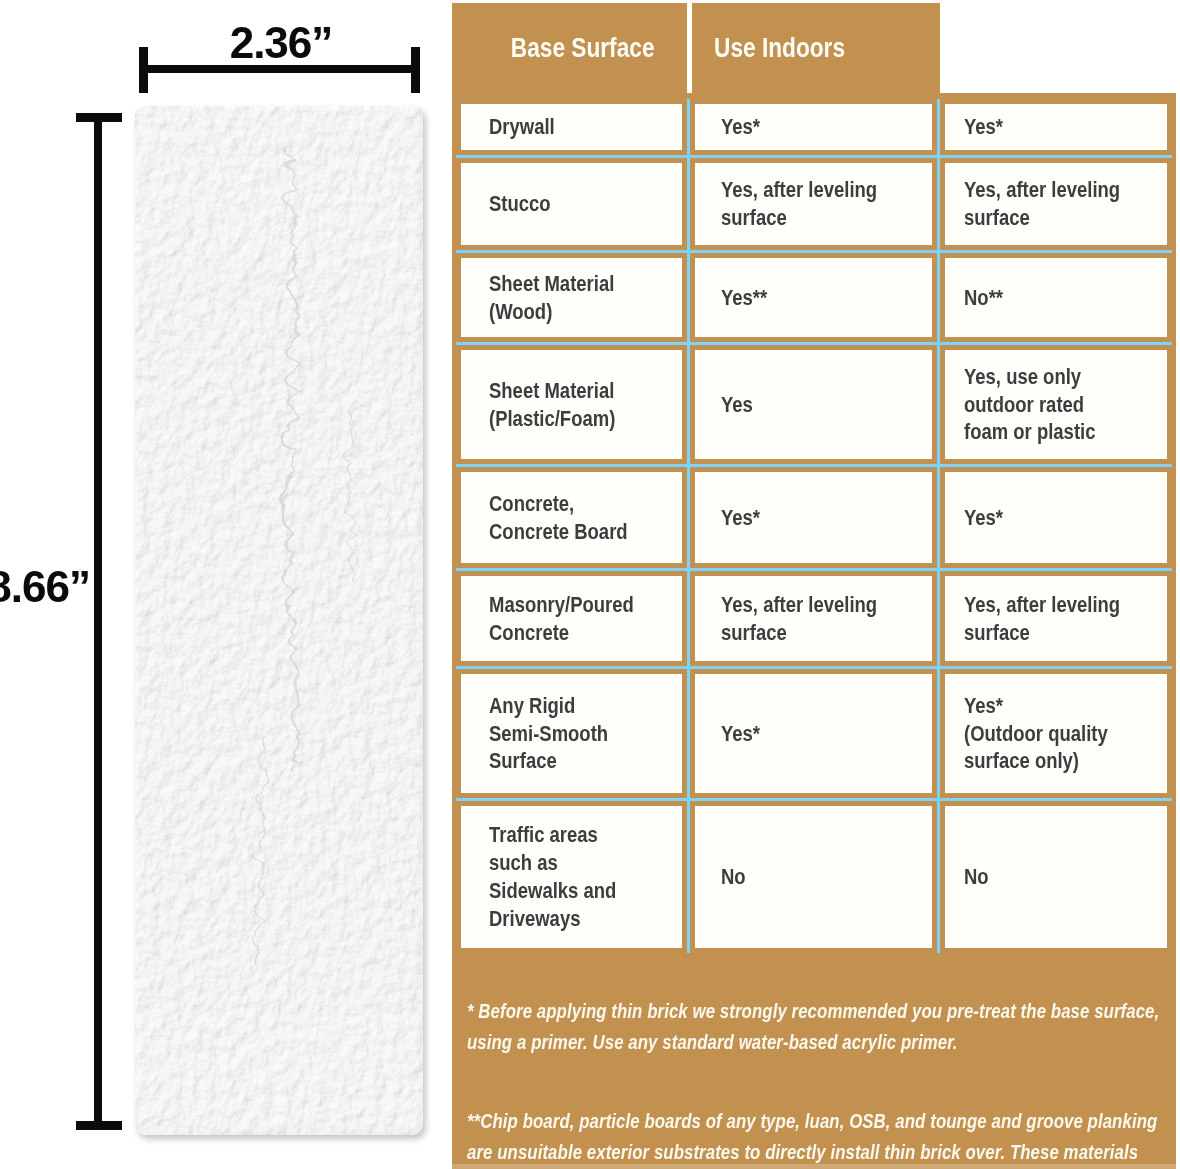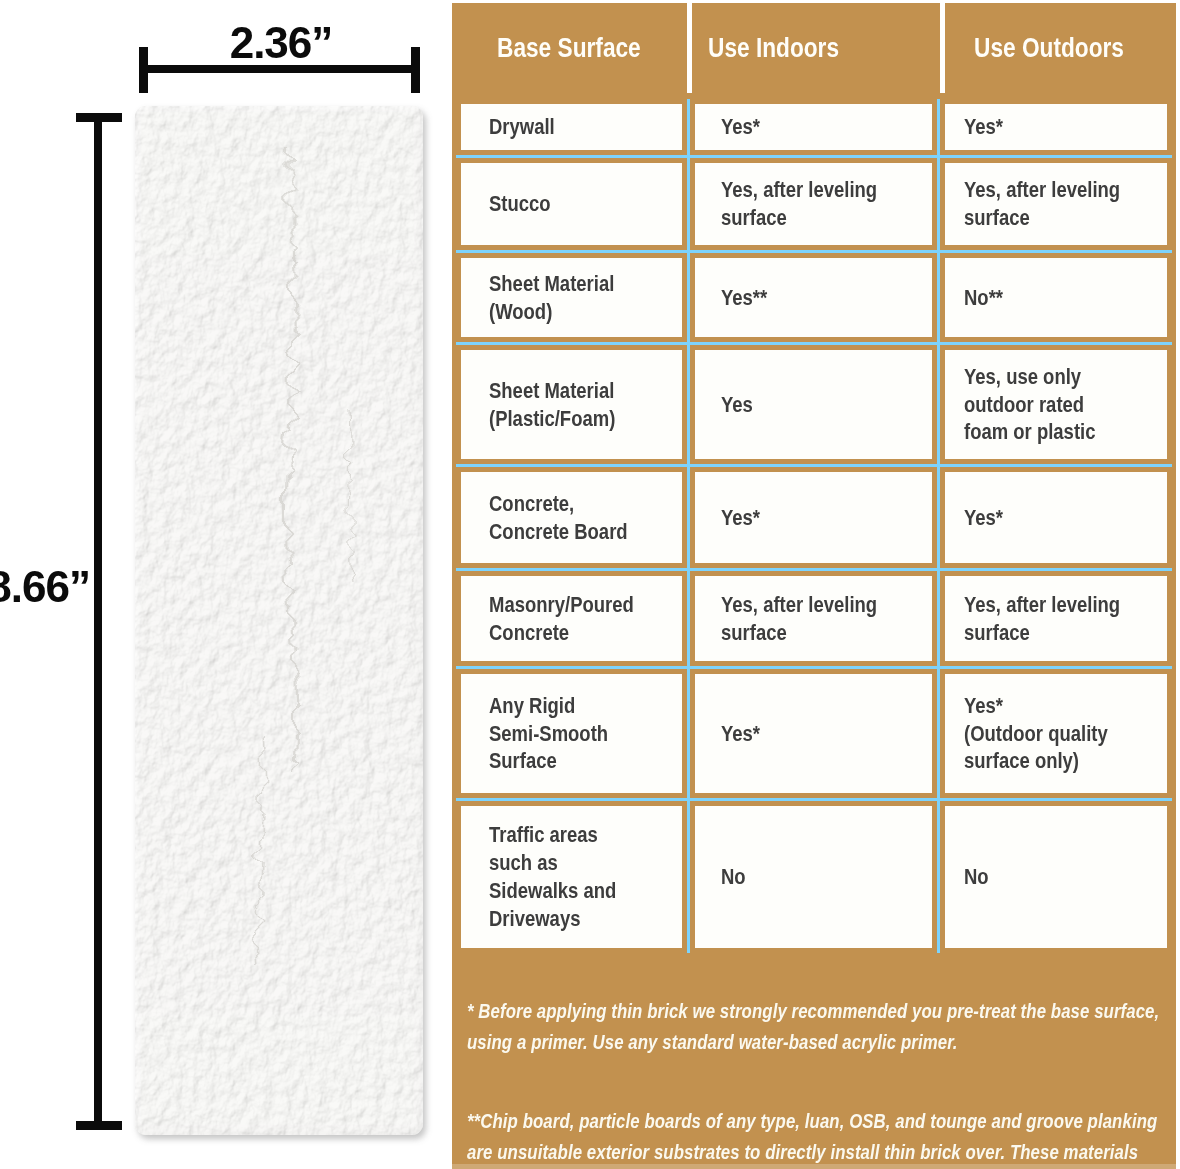--- a/index.html
+++ b/index.html
@@ -49,22 +49,22 @@
 
   .thead {
     display: grid; grid-template-columns: 235px 248px 231px; column-gap: 5px;
     height: 90px; background: #ffffff;
   }
   .th {
     background: #c2914f; display: flex; align-items: center;
     color: #fffef9; font-weight: bold; font-size: 27px;
     overflow: hidden;
   }
-  .th:nth-child(1) { padding-left: 45px; }
-  .th:nth-child(2) { padding-left: 16px; }
+  .th:nth-child(1) { padding-left: 32px; text-align: right; }
+  .th:nth-child(2) { padding-left: 22px; }
   .th:nth-child(3) { padding-left: 29px; }
 
   .tbody {
     margin: 6px 4px 0 4px;
     display: grid;
     grid-template-columns: 231px 247px 232px;
     grid-template-rows: 56px 92px 89px 119px 101px 95px 129px 152px;
     gap: 3px;
     background: #7dd3fc;
   }
@@ -135,23 +135,20 @@
 
   <div class="right-panel">
 
     <div class="thead">
       <div class="th">
           <span class="cond">Base Surface</span>
         </div>
       <div class="th">
           <span class="cond">Use Indoors</span>
         </div>
-      <div class="th">
-          <span class="cond">Use Outdoors</span>
-        </div>
     </div>
 
     <div class="tbody">
       <div class="trow">
         <div class="td c1"><span class="cond">Drywall</span></div>
         <div class="td c2"><span class="cond">Yes*</span></div>
         <div class="td c3"><span class="cond">Yes*</span></div>
       </div>
       <div class="trow">
         <div class="td c1"><span class="cond">Stucco</span></div>

